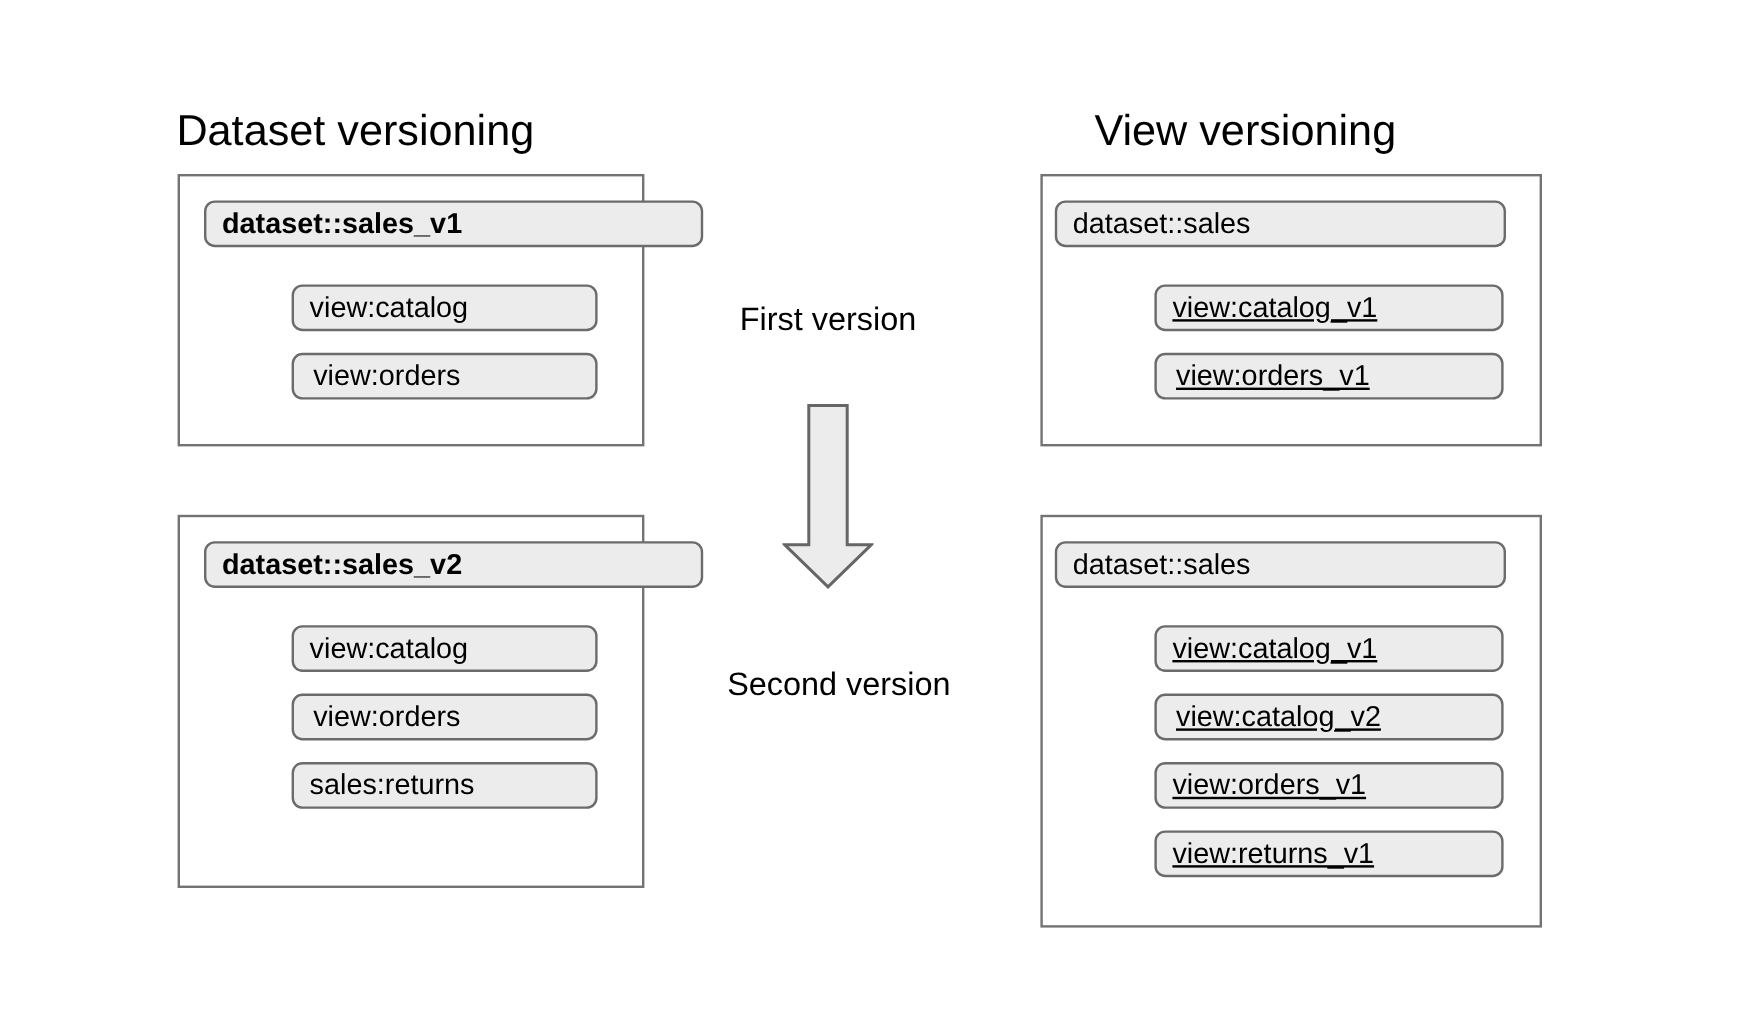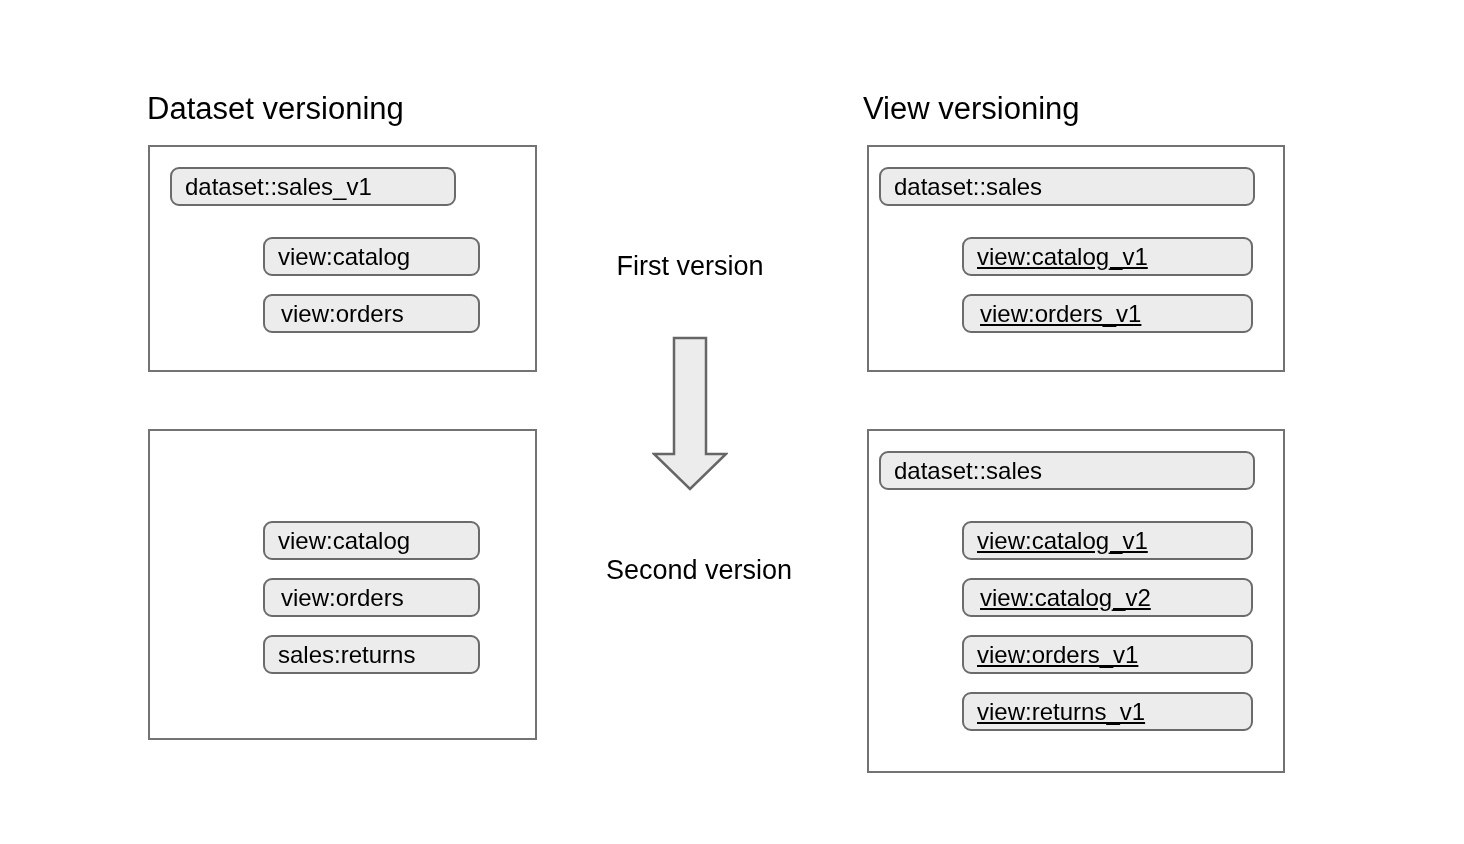--- a/index.html
+++ b/index.html
@@ -22,28 +22,28 @@
     position: absolute;
     left: 0;
     top: 0;
     width: 1464px;
     height: 844px;
   }
 
   
   .col-title {
     position: absolute;
-    font-size: 31px;
+    font-size: 36px;
     line-height: 32px;
     font-weight: 400;
     color: #000000;
     white-space: nowrap;
   }
   #title-left  { left: 147px; top: 93px; }
-  #title-right { left: 863px; top: 93px; text-align: right; }
+  #title-right { left: 912px; top: 93px; text-align: right; }
 
   
   .panel {
     position: absolute;
     background: #ffffff;
     border: 2px solid #737373;
     box-sizing: border-box;
   }
   #panel-ds-v1 { left: 148px; top: 145px; width: 389px; height: 227px; }
   #panel-ds-v2 { left: 148px; top: 429px; width: 389px; height: 311px; }
@@ -63,22 +63,22 @@
     padding-left: 13px;
     font-size: 24px;
     line-height: 28px;
     color: #000000;
     white-space: nowrap;
   }
   .node.dataset { }
   .node.view { }
 
   
-  .l-ds   { left: 20px; width: 286px; }
-  .l-view { left: 93px; width: 217px; margin-left: 20px; }
+  .l-ds   { left: 20px; width: 416px; font-weight: bold; }
+  .l-view { left: 93px; width: 255px; }
   
   .r-ds   { left: 10px; width: 376px; }
   .r-view { left: 93px; width: 291px; text-decoration: underline; }
 
   
   .row0 { top: 20px; }
   .row1 { top: 90px; }
   .row2 { top: 147px; padding-left: 16px; }
   .row3 { top: 204px; }
   .row4 { top: 261px; }
@@ -111,20 +111,21 @@
 
   <div class="col-title" id="title-left">Dataset versioning</div>
 
   <div class="panel" id="panel-ds-v1">
     <div class="node dataset l-ds row0">dataset::sales_v1</div>
     <div class="node view l-view row1">view:catalog</div>
     <div class="node view l-view row2">view:orders</div>
   </div>
 
   <div class="panel" id="panel-ds-v2">
+    <div class="node dataset l-ds row0">dataset::sales_v2</div>
     <div class="node view l-view row1">view:catalog</div>
     <div class="node view l-view row2">view:orders</div>
     <div class="node view l-view row3">sales:returns</div>
   </div>
 
   <div class="center-label" id="label-first">First version</div>
 
   <div id="arrow-down">
     <svg width="76" height="156" viewBox="0 0 76 156" xmlns="http://www.w3.org/2000/svg">
       <polygon points="22,2 54,2 54,118 74,118 38,153 2,118 22,118" fill="#ececec" stroke="#666666" stroke-width="2.5" stroke-linejoin="miter"></polygon>

